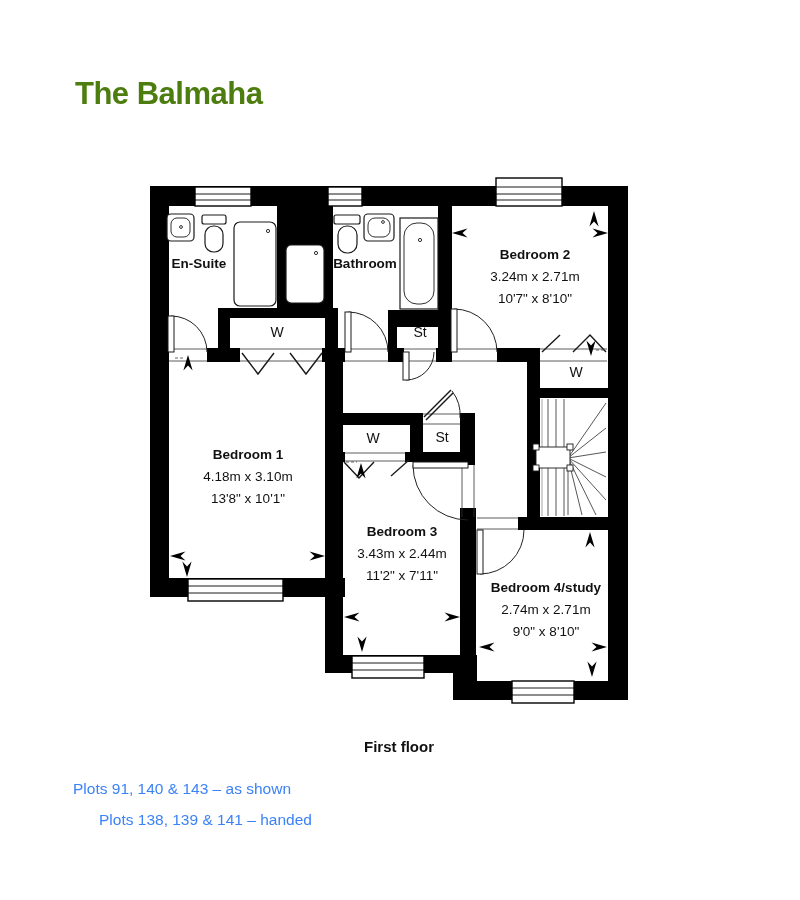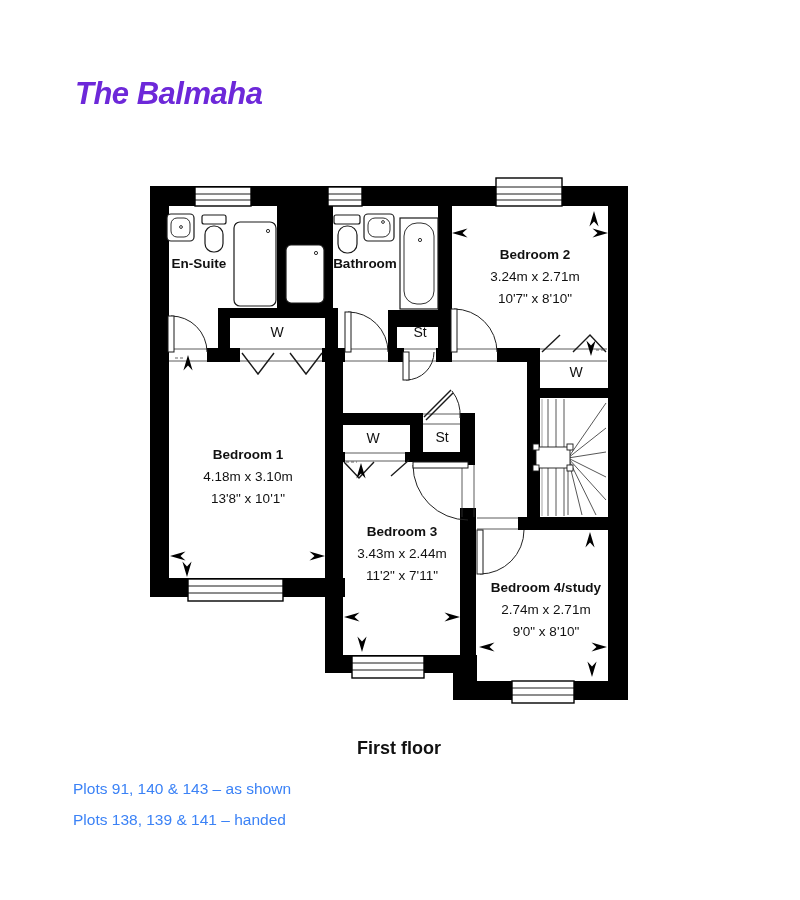--- a/index.html
+++ b/index.html
@@ -1,24 +1,24 @@
 <!DOCTYPE html>
 <html><head>
 <meta charset="utf-8">
 <style>
   html,body{margin:0;padding:0;background:#ffffff;}
   #page{position:relative;width:800px;height:900px;background:#ffffff;overflow:hidden;
         font-family:"Liberation Sans", sans-serif;}
   #plan-title{position:absolute;left:75px;top:76px;font-size:31px;font-weight:bold;
         letter-spacing:-0.5px;}
   #floor-label{position:absolute;left:0;top:738px;width:798px;text-align:center;
-        font-size:18px;font-weight:bold;color:#111;}
+        font-size:15px;font-weight:bold;color:#111;}
   .plots-line{position:absolute;left:73px;font-size:15.5px;color:#3b82f6;}
   #plots-1{top:780px;}
-  #plots-2{top:811px;}
+  #plots-2{top:811px;margin-left:26px;}
   svg{position:absolute;left:0;top:0;}
   .wall{fill:#000000;}
   .fixture{fill:#ffffff;stroke:#1a1a1a;stroke-width:1.2;}
   .fixture-thin{fill:#ffffff;stroke:#1a1a1a;stroke-width:0.9;}
   .win{fill:#ffffff;stroke:#000;stroke-width:1.4;}
   .winline{stroke:#000;stroke-width:0.9;}
   .arc{fill:none;stroke:#222;stroke-width:1;}
   .leaf{fill:#ffffff;stroke:#1a1a1a;stroke-width:1;}
   .bifold{fill:none;stroke:#1a1a1a;stroke-width:1.4;}
   .thresh{stroke:#333;stroke-width:0.8;}
@@ -28,21 +28,21 @@
   .room-name{font-family:"Liberation Sans",sans-serif;font-size:13.5px;font-weight:bold;
         fill:#111;text-anchor:middle;}
   .room-dim{font-family:"Liberation Sans",sans-serif;font-size:13.5px;fill:#111;text-anchor:middle;}
   .closet-label{font-family:"Liberation Sans",sans-serif;font-size:14px;fill:#111;text-anchor:middle;}
 </style>
 </head>
 <body>
 
 <div id="page">
 
-  <div id="plan-title" style="color: #6d28d9; font-style: italic;">The Balmaha</div>
+  <div id="plan-title" style="color: #4d7c0f;">The Balmaha</div>
 
   <svg width="800" height="900" viewBox="0 0 800 900">
     <defs>
       <path id="dart" d="M 0,0 L -4.6,15.5 L 0,10.5 L 4.6,15.5 Z"></path>
     </defs>
 
     <g>
 
       <rect class="wall" x="150" y="186" width="478" height="20"></rect>
       <rect class="wall" x="150" y="186" width="19" height="411"></rect>

